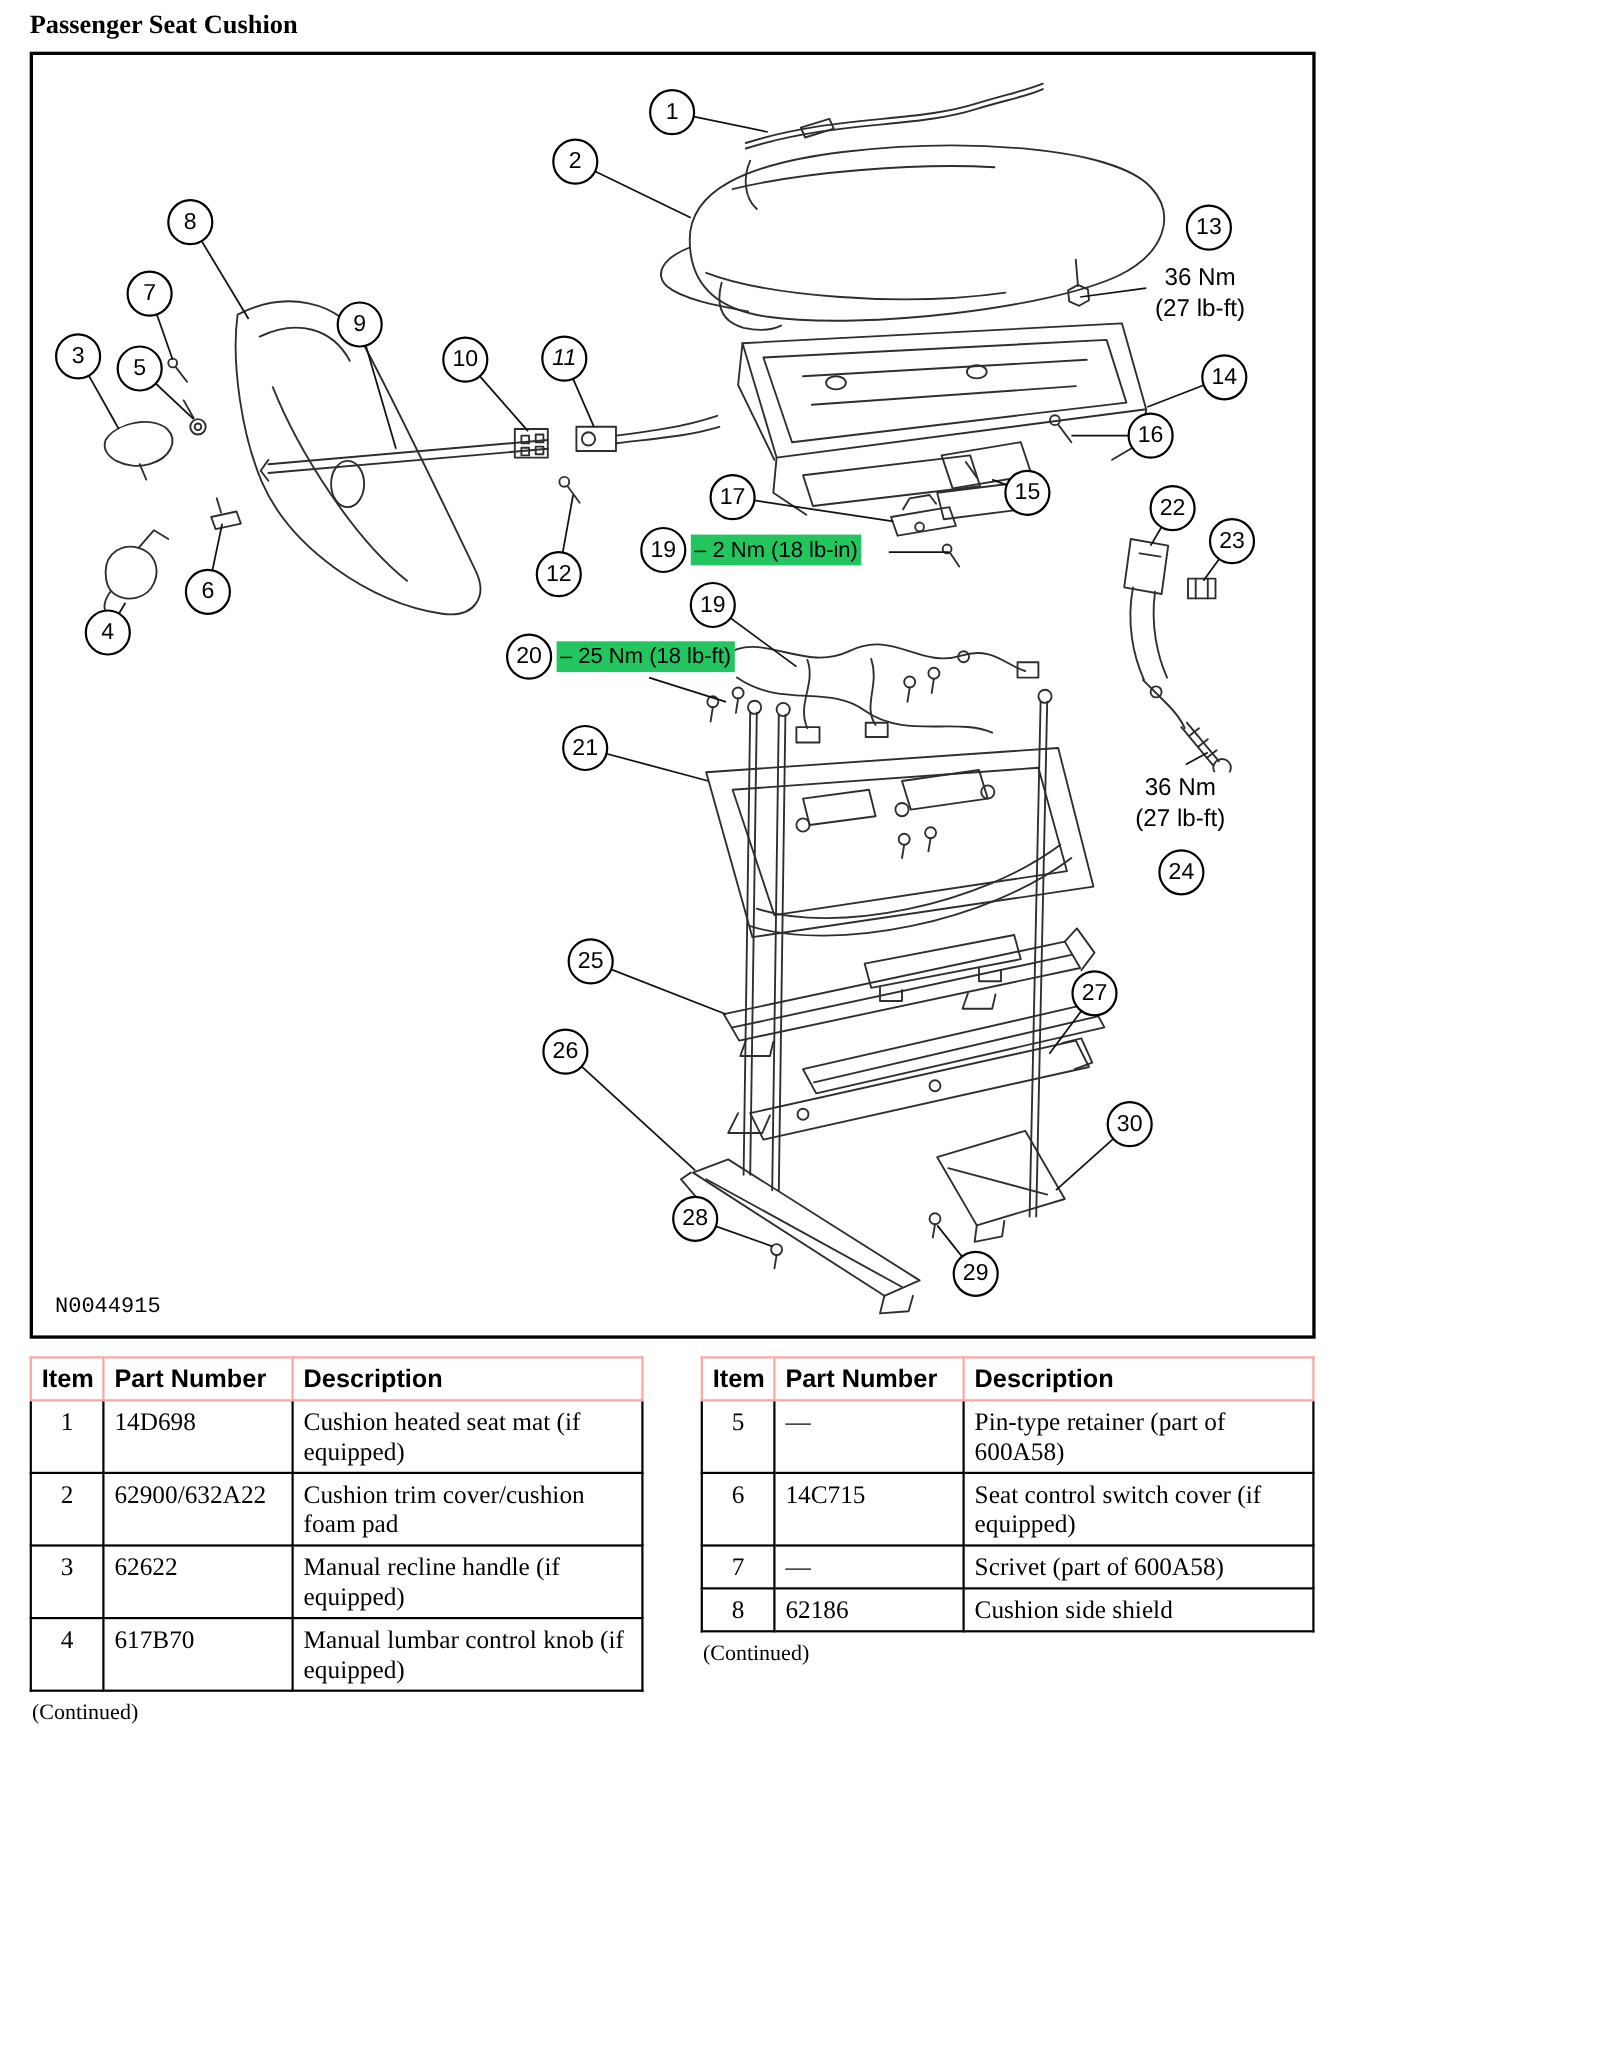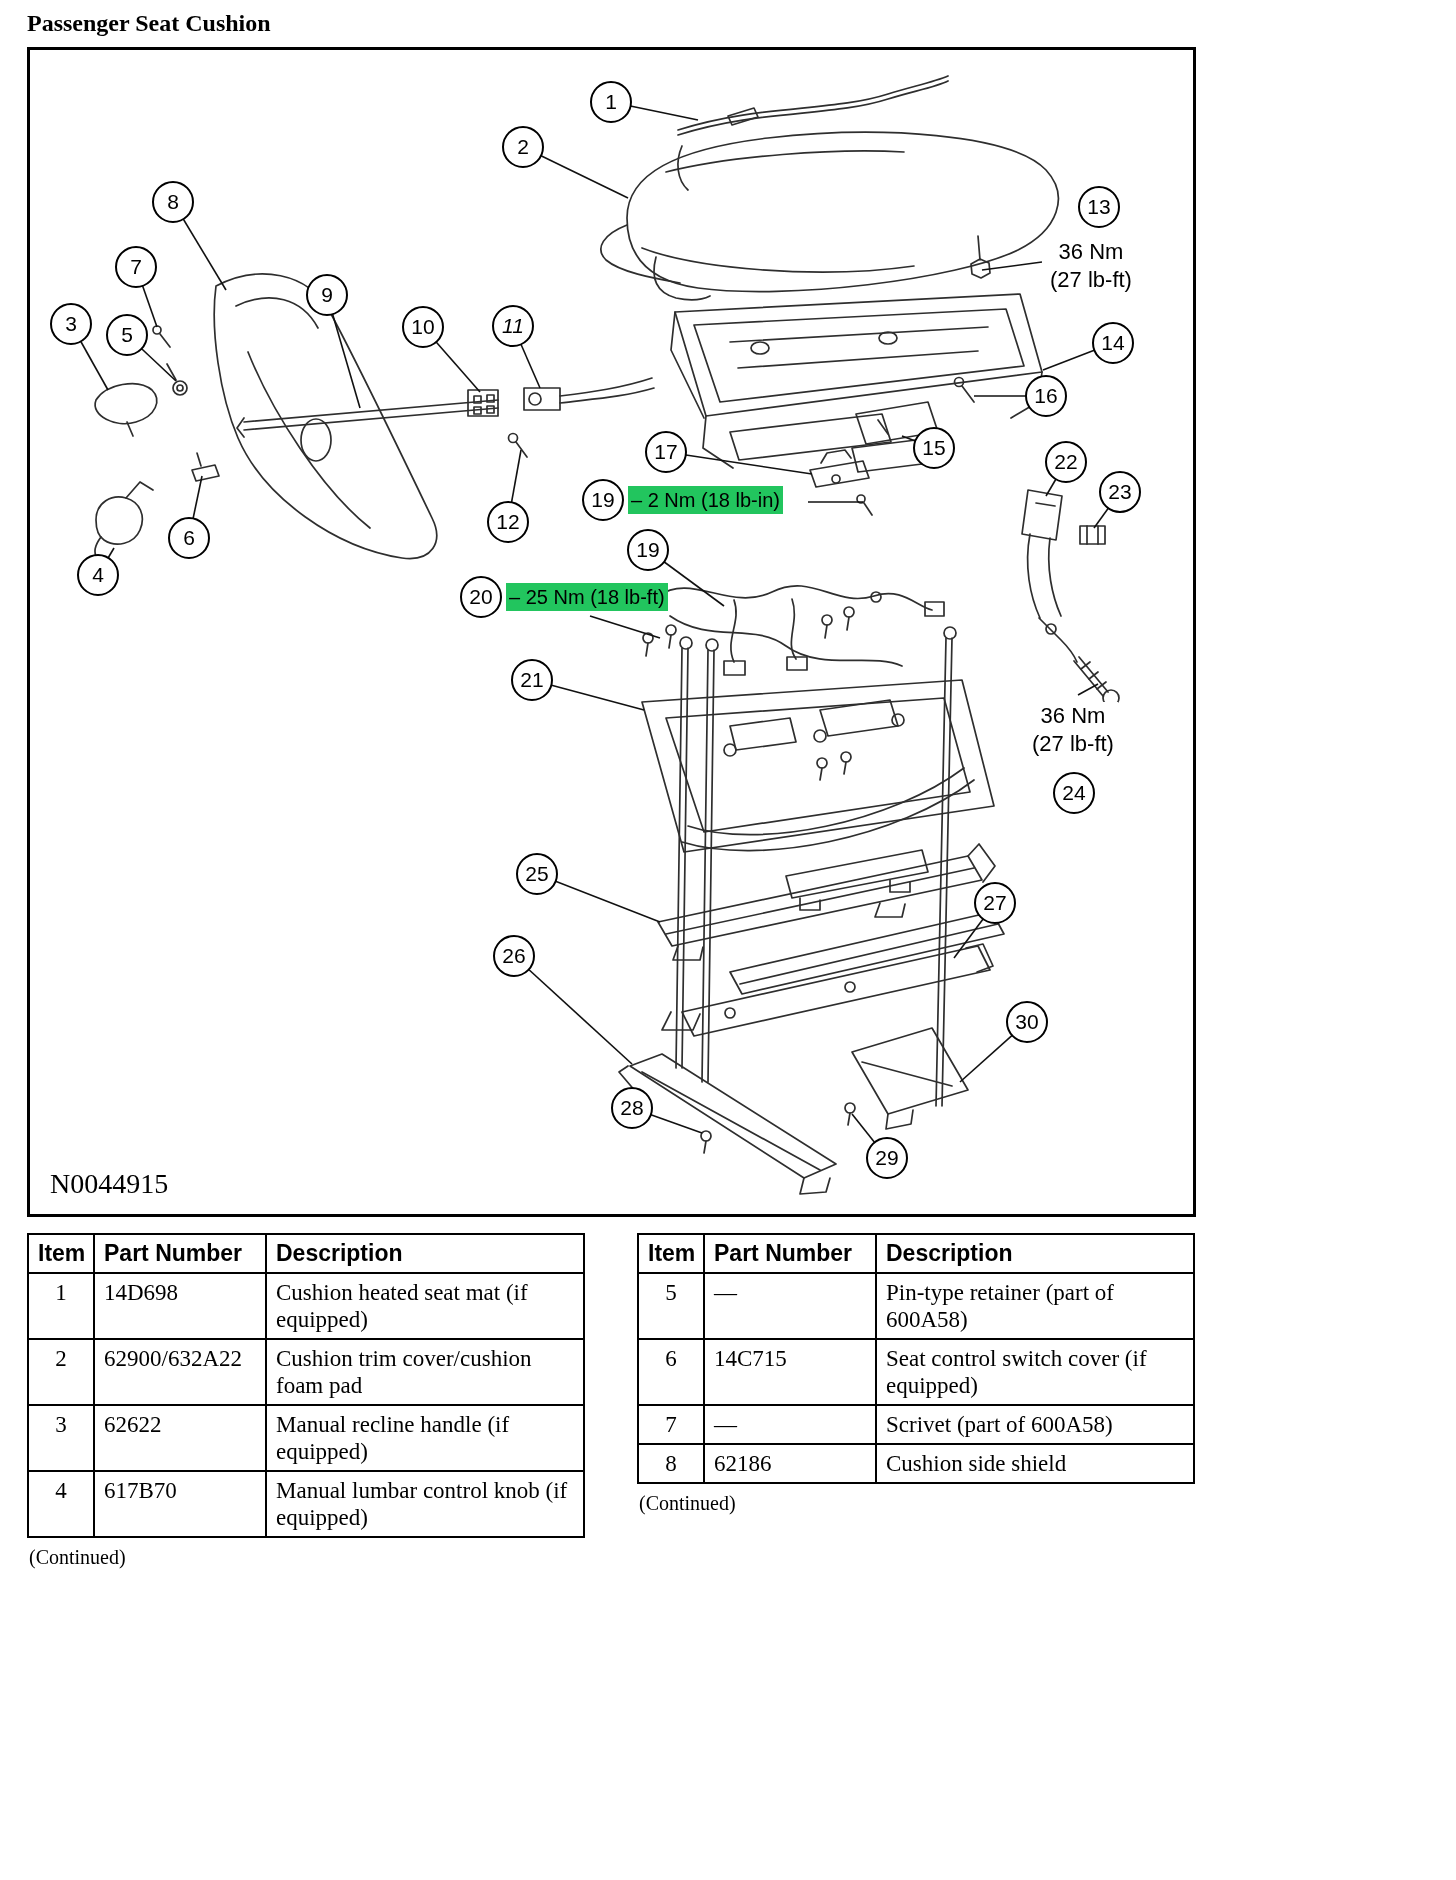--- a/index.html
+++ b/index.html
@@ -36,29 +36,29 @@
     font-family:"Liberation Sans", sans-serif; font-size:20px; line-height:28px;
     background:#22c55e; padding:0 3px;
   }
   .fig-note {
     position:absolute; transform:translateX(-50%);
     font-family:"Liberation Sans", sans-serif; font-size:22px; line-height:28px;
     text-align:center; background:#fff; padding:0 4px;
   }
   .fig-id {
     position:absolute; left:20px; bottom:14px;
-    font-family:Liberation Serif, serif; font-size:28px;
+    font-family:Liberation Mono, monospace; font-size:20px;
   }
 
   .tables { display:flex; gap:52px; margin-top:16px; width:1170px; align-items:flex-start; }
   .table-col { width:558px; }
   table { border-collapse:collapse; width:100%; table-layout:fixed; }
   th {
     font-family:"Liberation Sans", sans-serif; font-weight:bold; font-size:23px;
-    border:2px solid #000000; padding:5px 9px; text-align:left; vertical-align:top;
+    border:2px solid #fca5a5; padding:5px 9px; text-align:left; vertical-align:top;
   }
   td {
     font-family:"Liberation Serif", serif; font-size:23px; line-height:27px;
     border:2px solid #000; padding:5px 9px; vertical-align:top;
   }
   th.c0, td.c0 { width:46px; }
   td.c0 { text-align:center; }
   th.c1, td.c1 { width:152px; }
   .continued { font-size:20px; margin:8px 0 0 2px; }
 </style>

